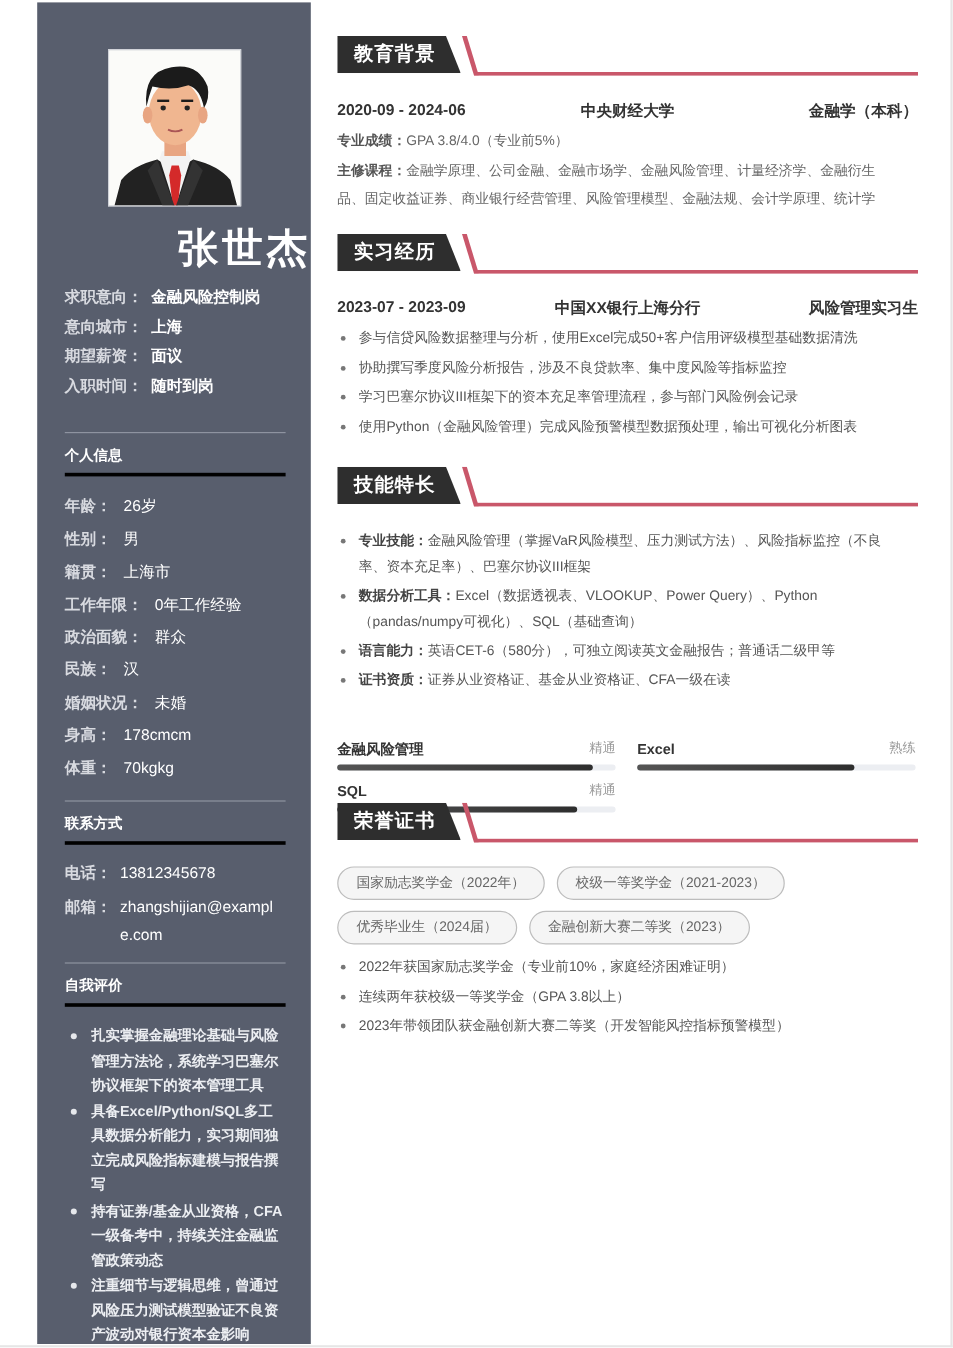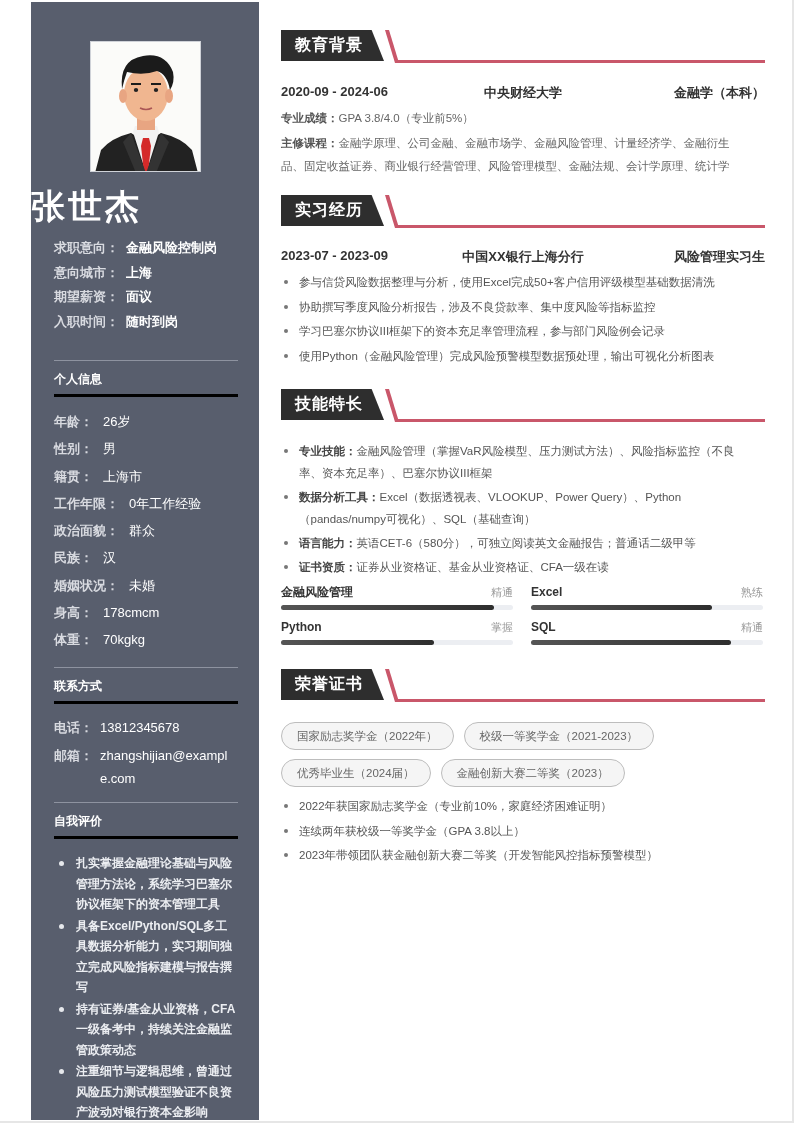--- a/index.html
+++ b/index.html
@@ -3,21 +3,21 @@
 <meta charset="utf-8">
 <style>
   * { box-sizing: border-box; margin: 0; padding: 0; }
   html, body { width: 794px; height: 1123px; background: #ffffff; overflow: hidden; }
   body { font-family: "Liberation Sans", "DejaVu Sans", sans-serif; color: #444; position: relative; }
   .page { position: absolute; left: 0; top: 0; width: 794px; height: 1123px; border-right: 2px solid #e6e6e6; border-bottom: 2px solid #e6e6e6; }
 
   
   .sidebar { position: absolute; left: 31px; top: 2px; width: 228px; height: 1118px; background: #585e6d; color: #fff; }
   .photo { position: absolute; left: 59px; top: 39px; width: 111px; height: 131px; border: 1px solid #cfd2d8; background: #fbfbf9; overflow: hidden; }
-  .name { position: absolute; left: 0; top: 182px; width: 228px; text-align: left; font-size: 34px; font-weight: bold; letter-spacing: 3px; color: #fff; }
+  .name { position: absolute; left: 0; top: 182px; width: 228px; text-align: right; font-size: 34px; font-weight: bold; letter-spacing: 3px; color: #fff; }
   .intent { position: absolute; left: 23px; top: 234px; width: 190px; }
   .intent-row { display: flex; font-size: 13px; font-weight: bold; height: 24.6px; line-height: 24.6px; }
   .intent-row .lbl { color: #d8dae0; width: 72px; }
   .intent-row .val { color: #fff; }
 
   .side-sec { position: absolute; left: 23px; width: 184px; }
   .side-sec .sec-title { border-top: 1px solid #8e93a0; border-bottom: 3px solid #000000; font-size: 12px; font-weight: bold; color: #fff; height: 37px; line-height: 36px; padding-left: 0; }
   .info-row { display: flex; font-size: 13px; line-height: 27.3px; }
   .info-row .lbl { color: #d8dae0; font-weight: bold; white-space: nowrap; }
   .info-row .val { color: #fff; padding-left: 10px; }
@@ -224,46 +224,37 @@
         <polygon points="0,0 4,0 14,33 10,33" fill="#c9576a"></polygon>
       </svg>
     <div class="line"></div>
   </div>
   <ul class="blist skills" style="top:440px; width:470px;">
     <li><b>专业技能：</b><span>金融风险管理（掌握VaR风险模型、压力测试方法）、风险指标监控（不良率、资本充足率）、巴塞尔协议III框架</span></li>
     <li><b>数据分析工具：</b><span>Excel（数据透视表、VLOOKUP、Power Query）、Python（pandas/numpy可视化）、SQL（基础查询）</span></li>
     <li><b>语言能力：</b><span>英语CET-6（580分），可独立阅读英文金融报告；普通话二级甲等</span></li>
     <li><b>证书资质：</b><span>证券从业资格证、基金从业资格证、CFA一级在读</span></li>
   </ul>
-  <div class="bars" style="top:582px;">
+  <div class="bars" style="top:614px;">
     <div class="bar-item">
       <div class="bar-top">
           <span class="nm">金融风险管理</span>
           <span class="lv">精通</span>
         </div>
       <div class="bar-track">
           <div class="bar-fill" style="width: 92%;"></div>
         </div>
     </div>
     <div class="bar-item">
       <div class="bar-top">
           <span class="nm">Excel</span>
           <span class="lv">熟练</span>
         </div>
       <div class="bar-track">
           <div class="bar-fill" style="width: 78%;"></div>
-        </div>
-    </div>
-    <div class="bar-item">
-      <div class="bar-top">
-          <span class="nm">Python</span>
-          <span class="lv">掌握</span>
-        </div>
-      <div class="bar-track">
-          <div class="bar-fill" style="width: 66%;"></div>
         </div>
     </div>
     <div class="bar-item">
       <div class="bar-top">
           <span class="nm">SQL</span>
           <span class="lv">精通</span>
         </div>
       <div class="bar-track">
           <div class="bar-fill" style="width: 86%;"></div>
         </div>

